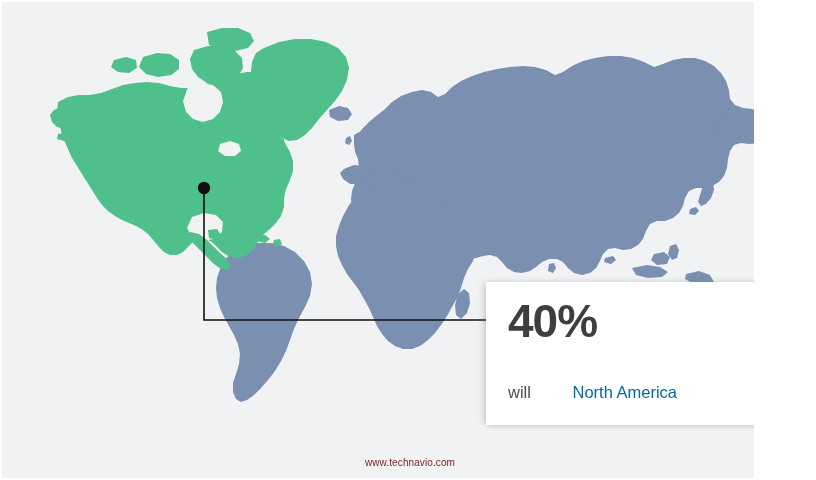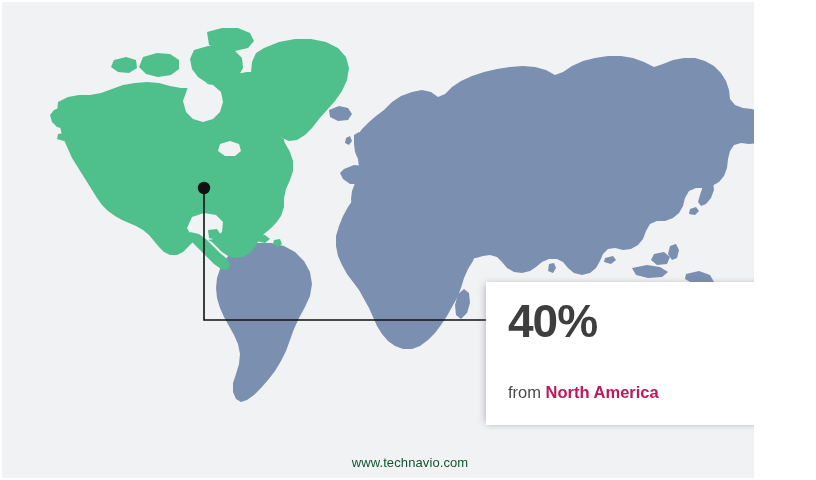--- a/index.html
+++ b/index.html
@@ -65,38 +65,39 @@
     letter-spacing: -1px;
     margin: 0 0 9px 0;
   }
   #callout-body {
     font-size: 16.5px;
     color: #4a4a4a;
     line-height: 1.55;
     margin: 0;
   }
   #callout-body .strong {
-    font-weight: bold;
-    color: #be185d;
+    font-weight: normal;
+    color: #0369a1;
+    margin-left: 37px;
   }
 
   
   #footer {
     position: absolute;
     left: 0;
     top: 440px;
     width: 816px;
     height: 40px;
     display: flex;
     align-items: center;
     justify-content: center;
   }
   #footer-url {
-    font-size: 13px;
-    color: #14532d;
+    font-size: 10px;
+    color: #7f1d1d;
     letter-spacing: 0.1px;
   }
 </style>
 </head>
 <body>
 
 <div id="infographic">
 
   <div id="map-wrap">
     <svg id="world-map" viewBox="0 0 816 440">
@@ -250,21 +251,21 @@
 
   <svg id="leader" viewBox="0 0 816 440">
     <path d="M202 186 L202 318 L492 318" stroke="#111111" stroke-width="1.6" fill="none"></path>
     <circle cx="202" cy="186" r="6.2" fill="#111111"></circle>
   </svg>
 
   <div id="callout">
     <div id="callout-pct">40%</div>
     <p id="callout-body">
       <br>
-      <span>from </span><span class="strong">North America</span>
+      <span>will </span><span class="strong">North America</span>
     </p>
   </div>
 
   <div id="footer">
     <span id="footer-url">www.technavio.com</span>
   </div>
 
 </div>
 
 </body></html>

